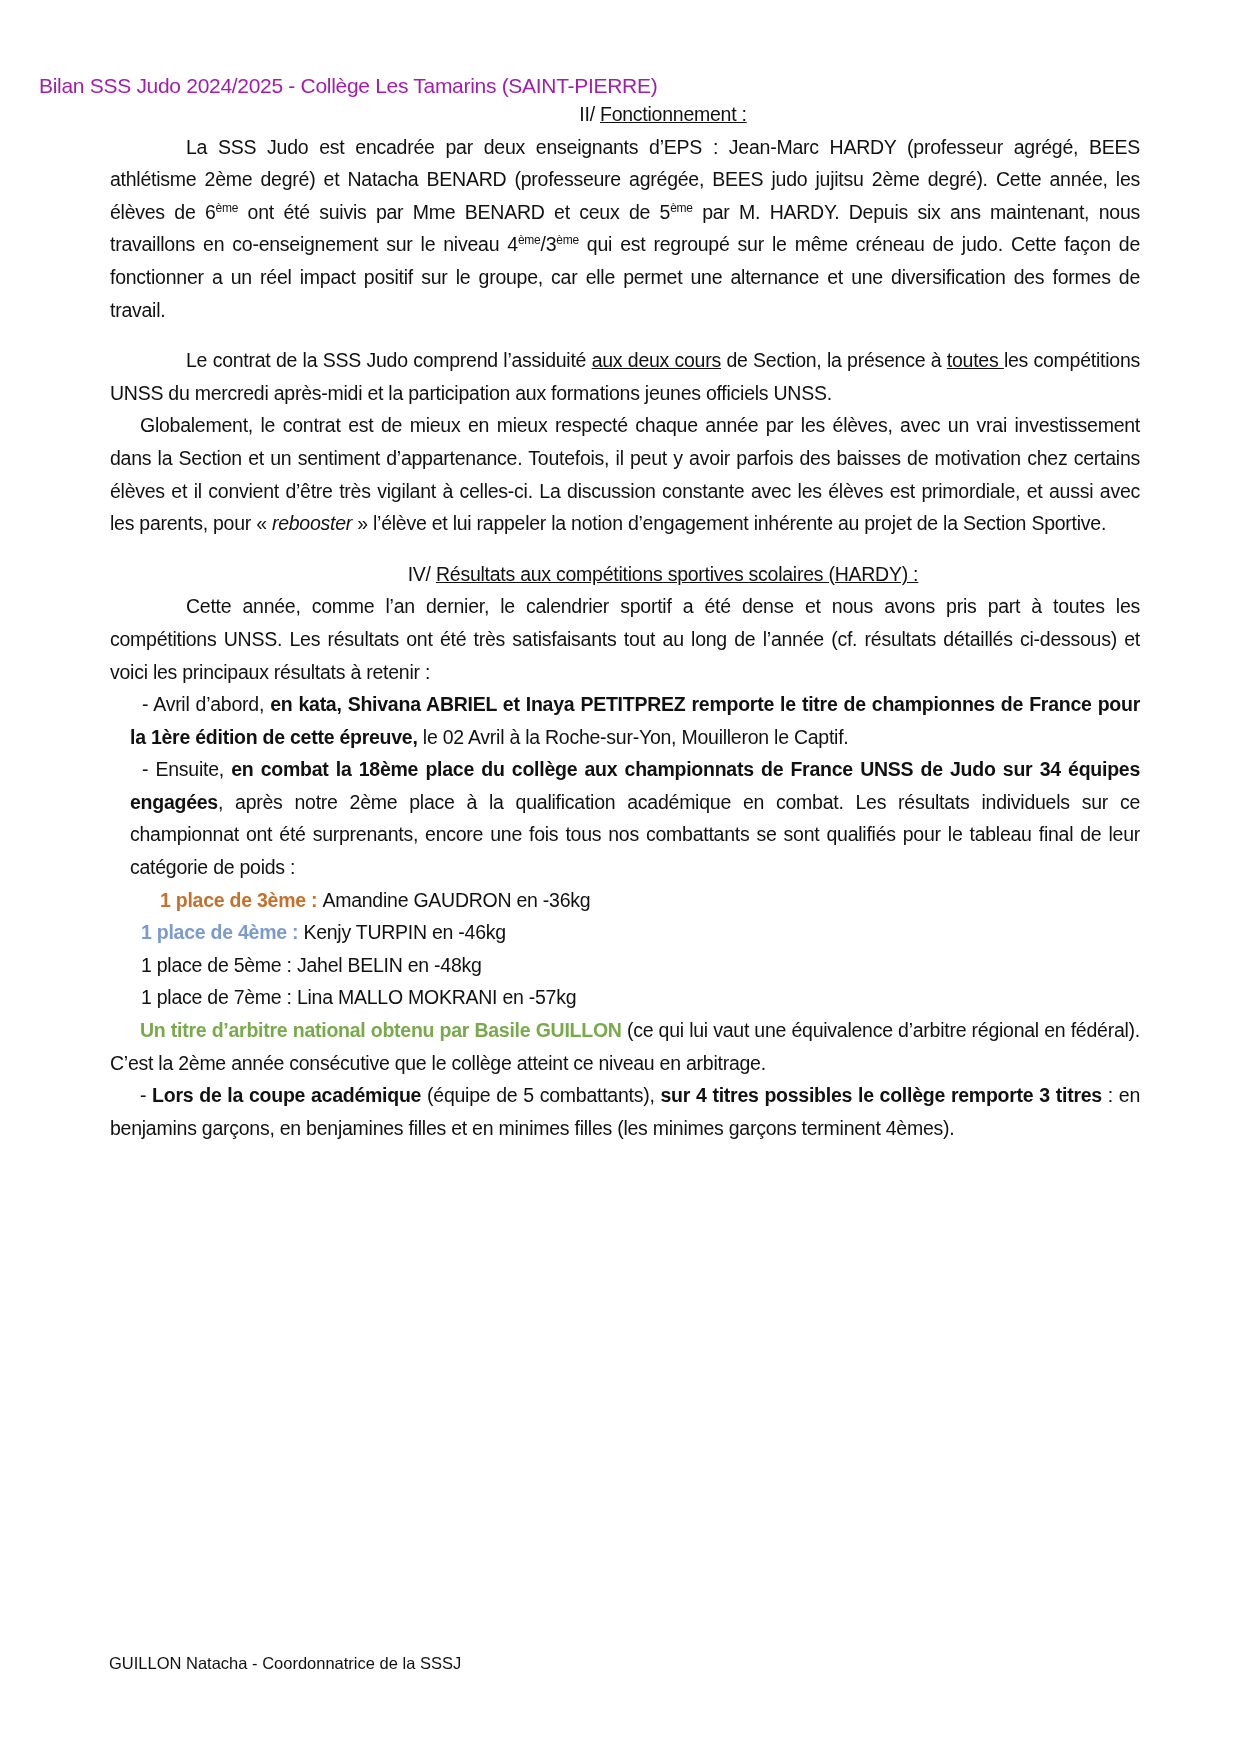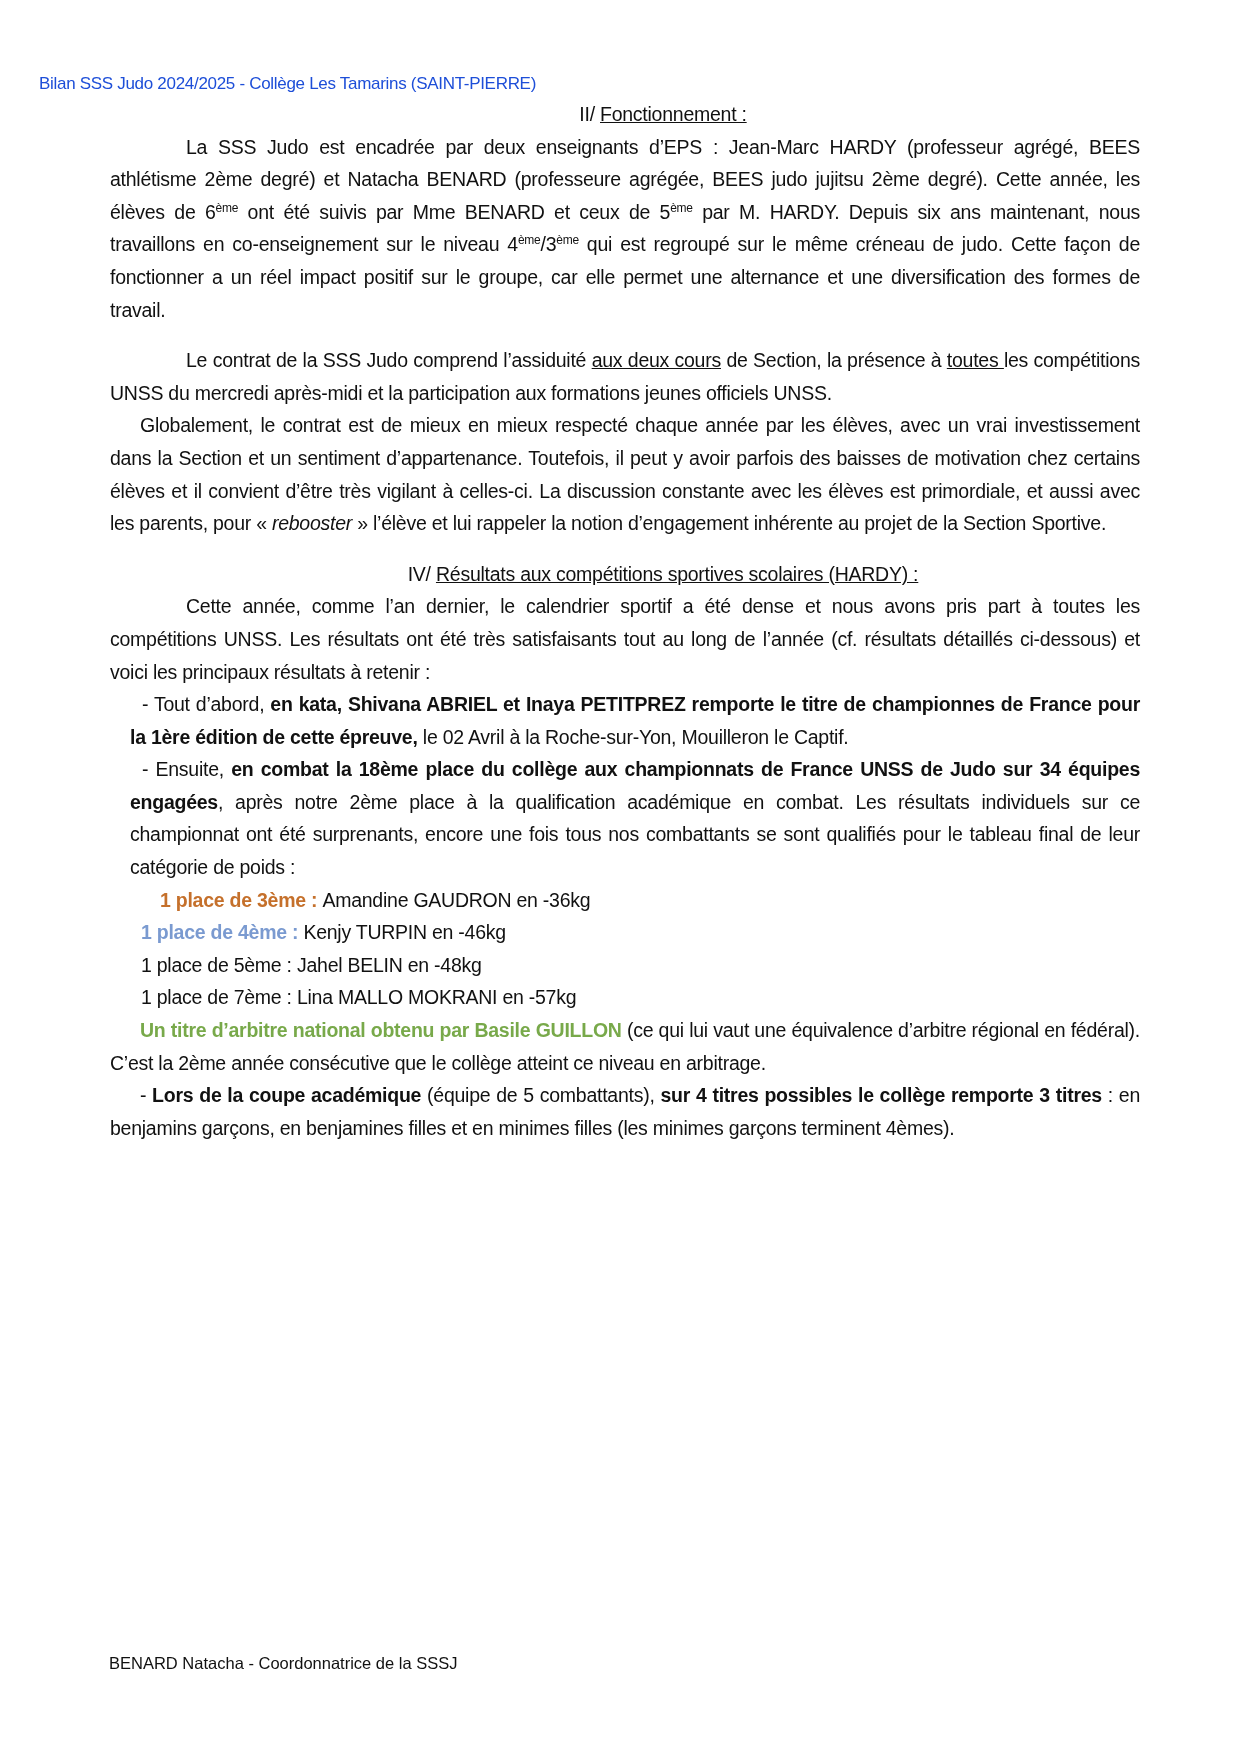--- a/index.html
+++ b/index.html
@@ -1,17 +1,17 @@
 <!DOCTYPE html>
 <html><head>
 <meta charset="utf-8">
 <style>
   html, body { margin: 0; padding: 0; background: #ffffff; }
   body { width: 1240px; height: 1754px; position: relative; overflow: hidden; color: #111; }
-  .header { position: absolute; left: 39px; top: 74px; font-family: "Liberation Sans", sans-serif; font-size: 17px; letter-spacing: -0.3px; color: #1d4ed8; }
+  .header { position: absolute; left: 39px; top: 74px; font-family: "Liberation Sans", sans-serif; font-size: 21px; letter-spacing: -0.3px; color: #a21caf; }
   .page { position: absolute; left: 110px; top: 98px; width: 1030px; font-family: "Liberation Sans", sans-serif; font-size: 19.5px; line-height: 32.6px; letter-spacing: -0.25px; }
   .section-title { font-weight: normal; padding-left: 76px; text-align: center; }
   .section-title .ul { text-decoration: underline; }
   p { margin: 0; text-align: justify; }
   .indent { text-indent: 76px; }
   .small-indent { text-indent: 30px; }
   .gap { height: 18px; }
   sup { font-size: 12px; line-height: 0; vertical-align: 7px; }
   .u { text-decoration: underline; }
   .b { font-weight: bold; }
@@ -35,25 +35,25 @@
 
   <div class="gap"></div>
 
   <p class="indent"><span>Le contrat de la SSS Judo comprend l’assiduité </span><span class="u">aux deux cours</span><span> de Section, la présence à </span><span class="u">toutes </span><span>les compétitions UNSS du mercredi après-midi et la participation aux formations jeunes officiels UNSS.</span></p>
   <p class="small-indent"><span>Globalement, le contrat est de mieux en mieux respecté chaque année par les élèves, avec un vrai investissement dans la Section et un sentiment d’appartenance. Toutefois, il peut y avoir parfois des baisses de motivation chez certains élèves et il convient d’être très vigilant à celles-ci. La discussion constante avec les élèves est primordiale, et aussi avec les parents, pour « </span><span class="i">rebooster</span><span> » l’élève et lui rappeler la notion d’engagement inhérente au projet de la Section Sportive.</span></p>
 
   <div class="gap"></div>
 
   <div class="section-title"><span>IV/ </span><span class="ul">Résultats aux compétitions sportives scolaires (HARDY) :</span></div>
   <p class="indent">Cette année, comme l’an dernier, le calendrier sportif a été dense et nous avons pris part à toutes les compétitions UNSS. Les résultats ont été très satisfaisants tout au long de l’année (cf. résultats détaillés ci-dessous) et voici les principaux résultats à retenir :</p>
-  <p class="bullet" style="text-indent:0; padding-left:20px;"><span style="padding-left:12px">- Tout d’abord, </span><span class="b">en kata, Shivana ABRIEL et Inaya PETITPREZ remporte le titre de championnes de France pour la 1ère édition de cette épreuve,</span><span> le 02 Avril à la Roche-sur-Yon, Mouilleron le Captif.</span></p>
+  <p class="bullet" style="text-indent:0; padding-left:20px;"><span style="padding-left:12px">- Avril d’abord, </span><span class="b">en kata, Shivana ABRIEL et Inaya PETITPREZ remporte le titre de championnes de France pour la 1ère édition de cette épreuve,</span><span> le 02 Avril à la Roche-sur-Yon, Mouilleron le Captif.</span></p>
   <p style="padding-left:20px;"><span style="padding-left:12px">- Ensuite, </span><span class="b">en combat la 18ème place du collège aux championnats de France UNSS de Judo sur 34 équipes engagées</span><span>, après notre 2ème place à la qualification académique en combat. Les résultats individuels sur ce championnat ont été surprenants, encore une fois tous nos combattants se sont qualifiés pour le tableau final de leur catégorie de poids :</span></p>
 
   <div class="list-line"><span class="orange">1 place de 3ème : </span><span>Amandine GAUDRON en -36kg</span></div>
   <div class="list-line"><span class="blue">1 place de 4ème : </span><span>Kenjy TURPIN en -46kg</span></div>
   <div class="list-line"><span>1 place de 5ème : </span><span>Jahel BELIN en -48kg</span></div>
   <div class="list-line"><span>1 place de 7ème : </span><span>Lina MALLO MOKRANI en -57kg</span></div>
 
   <p class="small-indent"><span class="green">Un titre d’arbitre national obtenu par Basile GUILLON</span><span> (ce qui lui vaut une équivalence d’arbitre régional en fédéral). C’est la 2ème année consécutive que le collège atteint ce niveau en arbitrage.</span></p>
   <p class="small-indent"><span>- </span><span class="b">Lors de la coupe académique</span><span> (équipe de 5 combattants), </span><span class="b">sur 4 titres possibles le collège remporte 3 titres</span><span> : en benjamins garçons, en benjamines filles et en minimes filles (les minimes garçons terminent 4èmes).</span></p>
 </div>
 
-<div class="footer">BENARD Natacha - Coordonnatrice de la SSSJ</div>
+<div class="footer">GUILLON Natacha - Coordonnatrice de la SSSJ</div>
 
 </body></html>

